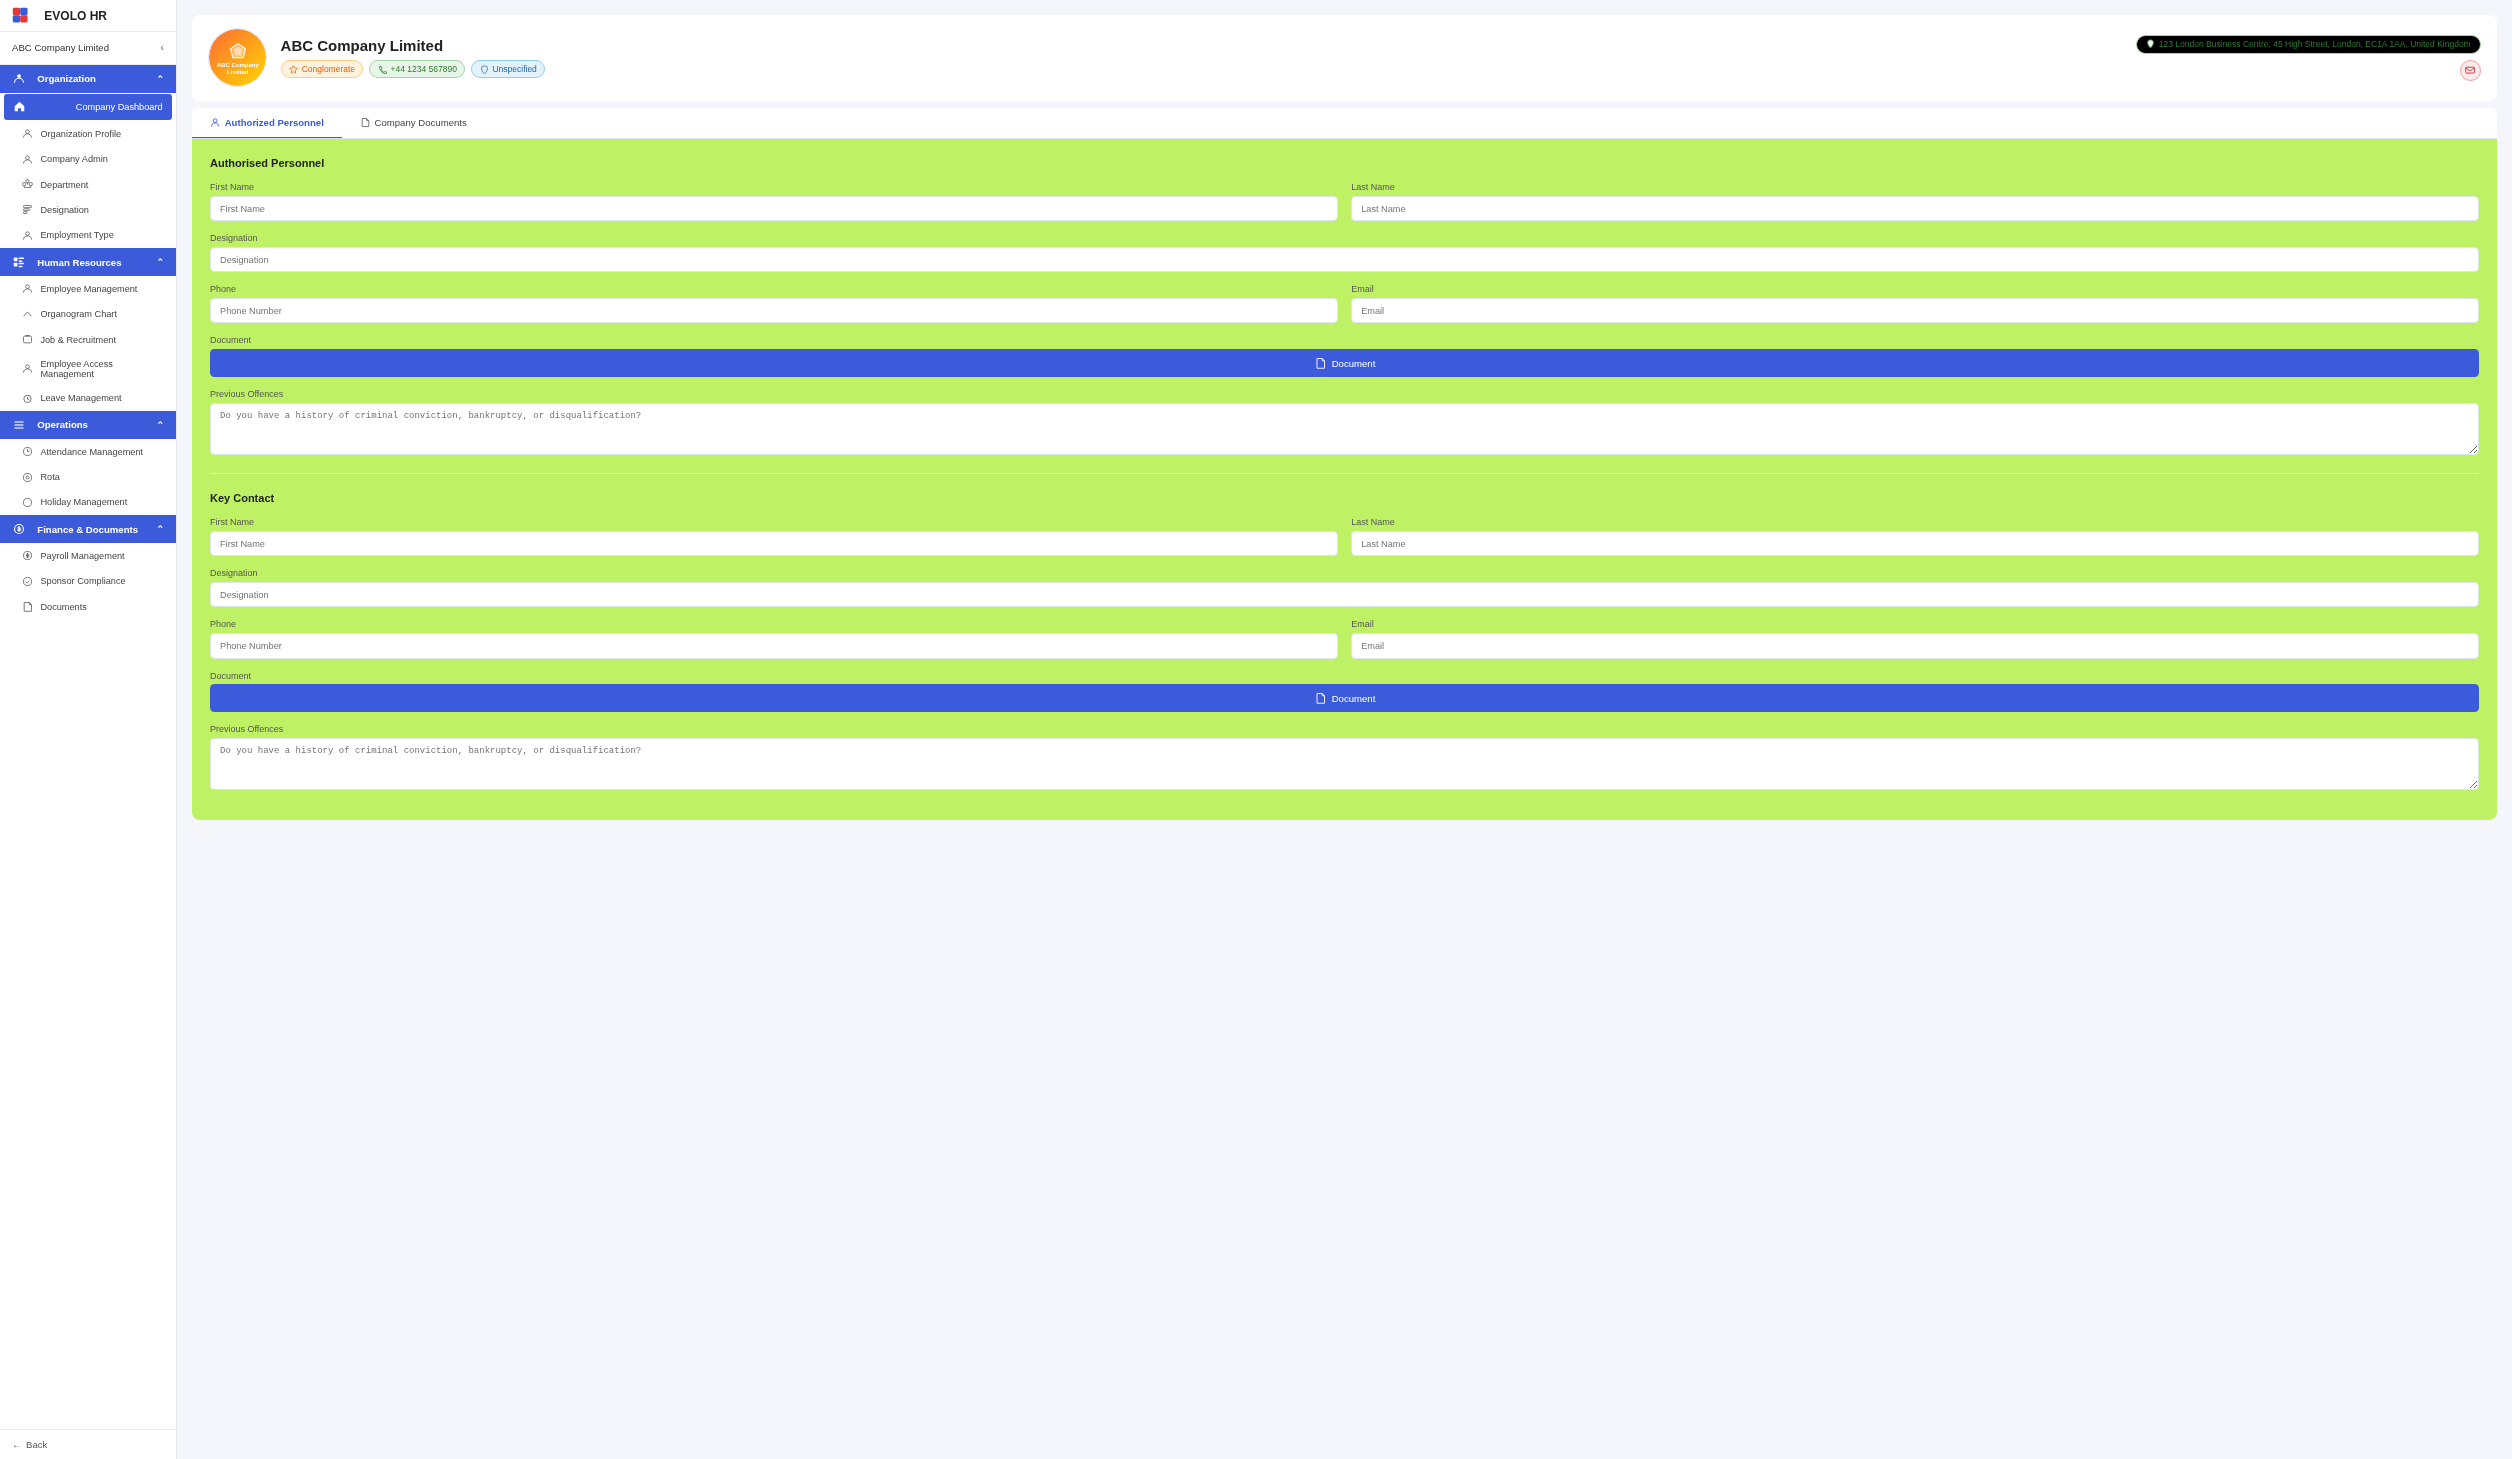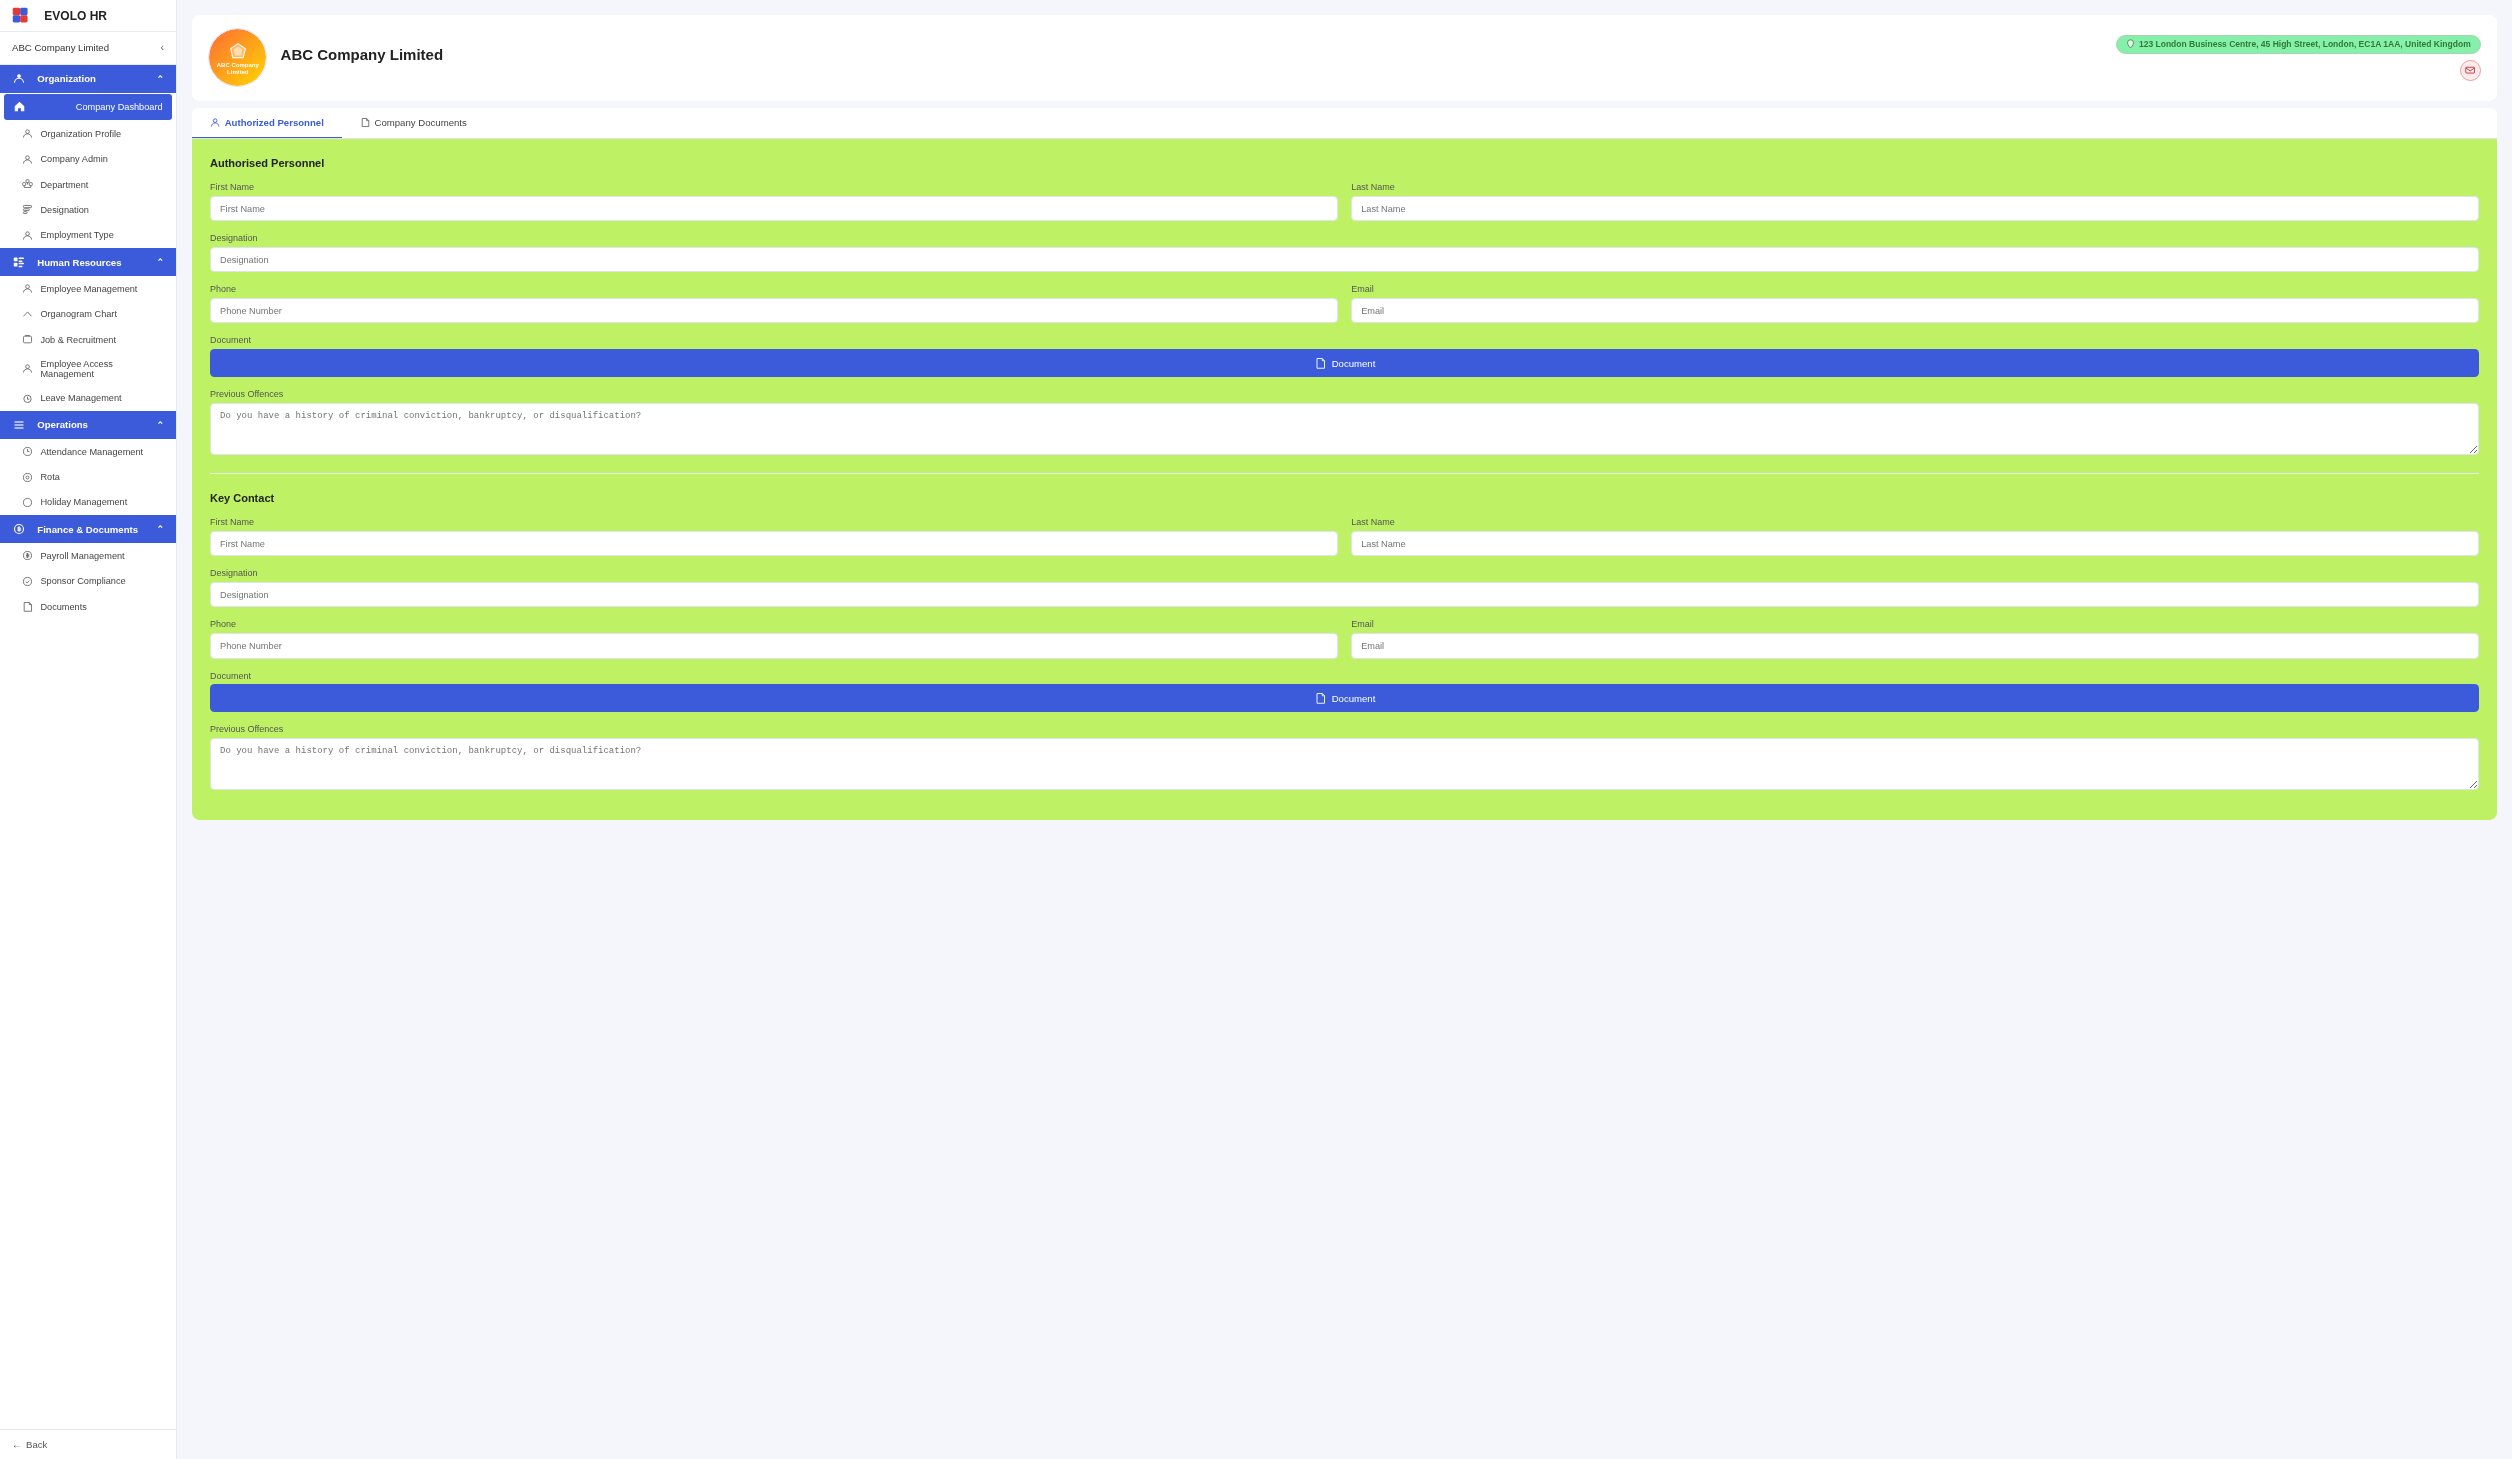--- a/index.html
+++ b/index.html
@@ -186,30 +186,29 @@
       gap: 3.7px;
       padding: 3px 7.4px;
       border-radius: 15px;
       font-size: 8.5px;
       font-weight: 500;
     }
     .badge-orange { background: #fff3e0; color: #e65c00; border: 0.7px solid #ffcc80; }
     .badge-green { background: #e8f5e9; color: #2e7d32; border: 0.7px solid #a5d6a7; }
     .badge-blue { background: #e3f2fd; color: #1565c0; border: 0.7px solid #90caf9; }
     .badge-address {
-      background: #86efac;
+      background: #000000;
       color: #2e7d32;
       border: 0.7px solid #a5d6a7;
       font-size: 8.5px;
       padding: 3.7px 9px;
       border-radius: 15px;
       display: inline-flex;
       align-items: flex-start;
       gap: 3.7px;
-      font-weight: bold;
     }
     .company-header-right {
       display: flex;
       flex-direction: column;
       align-items: flex-end;
       gap: 6px;
     }
     .email-badge {
       background: #ffebee;
       color: #c62828;
@@ -578,20 +577,41 @@
         <svg width="22" height="22" viewBox="0 0 30 30" fill="none">
           <polygon points="15,5 25,12 22,24 8,24 5,12" stroke="#fff" stroke-width="1.5" fill="rgba(255,255,255,0.3)"></polygon>
           <polygon points="15,9 21,13 19,21 11,21 9,13" fill="rgba(255,255,255,0.5)"></polygon>
         </svg>
         <div class="avatar-logo-text">ABC Company<br>Limited</div>
       </div>
     </div>
 
     <div class="company-info">
       <div class="company-title">ABC Company Limited</div>
+      <div class="company-badges">
+        <span class="badge badge-orange">
+          <svg width="9" height="9" viewBox="0 0 12 12" fill="none">
+              <path d="M6 1l1.5 3 3.5.5-2.5 2.5.5 3.5L6 9l-3 1.5.5-3.5L1 4.5 4.5 4z" stroke="#e65c00" stroke-width="1" fill="#fff3e0"></path>
+            </svg>
+          <span>Conglomerate</span>
+        </span>
+        <span class="badge badge-green">
+          <svg width="9" height="9" viewBox="0 0 12 12" fill="none">
+              <path d="M2 2h2.5l1 2.5-1.5 1A8 8 0 008 10l1-1.5 2.5 1V12A10 10 0 012 2z" stroke="#2e7d32" stroke-width="1" fill="#e8f5e9"></path>
+            </svg>
+          <span>+44 1234 567890</span>
+        </span>
+        <span class="badge badge-blue">
+          <svg width="9" height="9" viewBox="0 0 12 12" fill="none">
+              <circle cx="6" cy="5" r="2" stroke="#1565c0" stroke-width="1"></circle>
+              <path d="M6 1a4 4 0 014 4c0 3-4 7-4 7S2 8 2 5a4 4 0 014-4z" stroke="#1565c0" stroke-width="1" fill="#e3f2fd"></path>
+            </svg>
+          <span>Unspecified</span>
+        </span>
+      </div>
     </div>
 
     <div class="company-header-right">
       <span class="badge-address">
         <svg width="9" height="9" viewBox="0 0 12 12" fill="none">
             <circle cx="6" cy="5" r="2" stroke="#2e7d32" stroke-width="1"></circle>
             <path d="M6 1a4 4 0 014 4c0 3-4 7-4 7S2 8 2 5a4 4 0 014-4z" stroke="#2e7d32" stroke-width="1" fill="#e8f5e9"></path>
           </svg>
         <span>123 London Business Centre, 45 High Street, London, EC1A 1AA, United Kingdom</span>
       </span>

